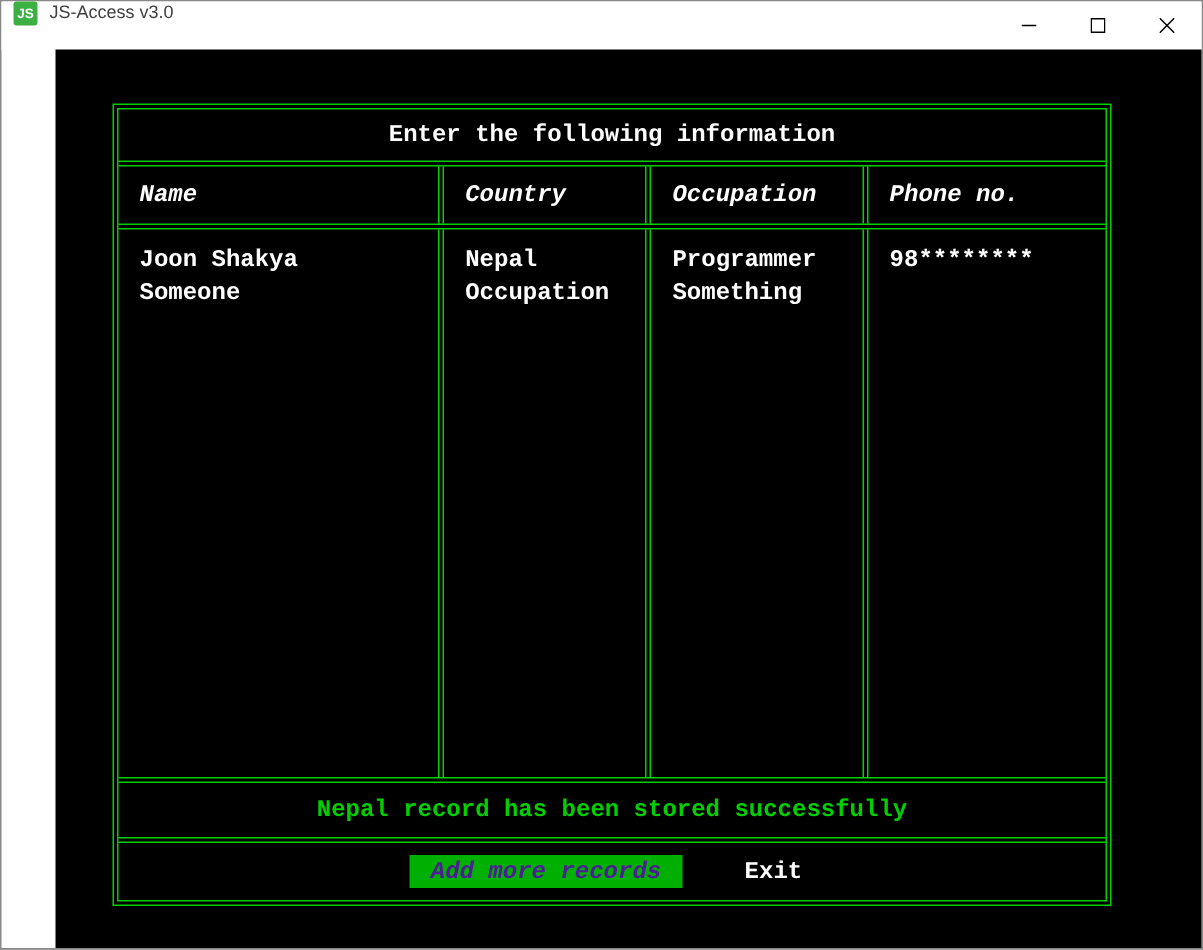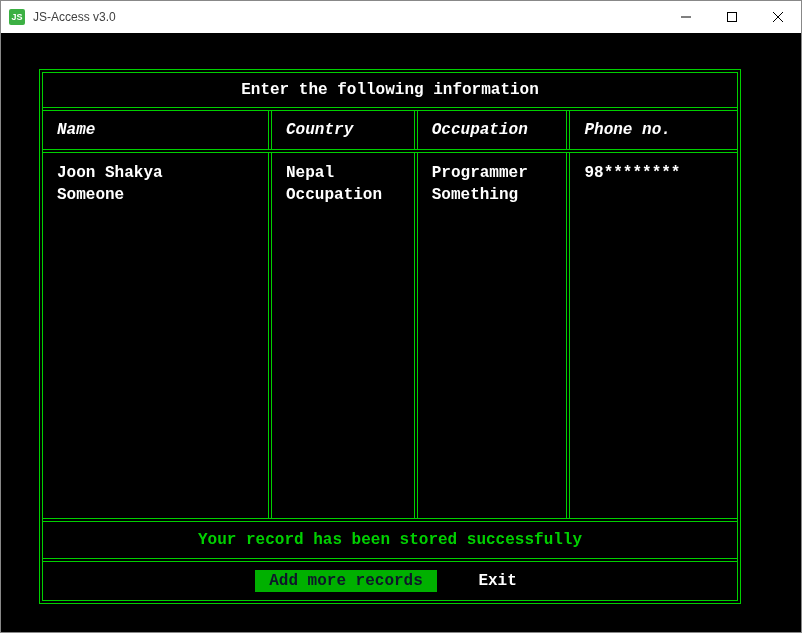--- a/index.html
+++ b/index.html
@@ -19,21 +19,20 @@
       height: 633px;
       border: 1px solid #888;
       background: #fff;
       display: flex;
       flex-direction: column;
     }
     .titlebar {
       height: 32px;
       background: #fff;
       display: flex;
-      align-items: center;
       padding-left: 8px;
     }
     .titlebar-icon {
       width: 16px;
       height: 16px;
       background: #3cb043;
       border-radius: 2px;
       position: relative;
       display: flex;
       align-items: center;
@@ -65,20 +64,21 @@
       height: 10px;
       stroke: #000;
       stroke-width: 1;
       fill: none;
     }
     .client {
       flex: 1;
       background: #000;
       position: relative;
       padding: 36px 60px 28px 38px;
+      margin-left: 36px;
     }
     .outer-box {
       width: 100%;
       height: 100%;
       border: 4px double #00d000;
       display: flex;
       flex-direction: column;
     }
     .header-row {
       border-bottom: 4px double #00d000;
@@ -134,25 +134,26 @@
     }
     .button-row {
       padding: 8px 12px;
       text-align: center;
       font-family: "Courier New", monospace;
       font-weight: bold;
       font-size: 16px;
     }
     .btn-primary {
       background: #00b000;
-      color: #0f172a;
+      color: #4c1d95;
       padding: 2px 14px;
       display: inline-block;
       margin-right: 24px;
       cursor: pointer;
+      font-style: italic;
     }
     .btn-secondary {
       color: #fff;
       display: inline-block;
       cursor: pointer;
       padding: 2px 8px;
     }
   </style>
 </head>
 <body>
@@ -203,21 +204,21 @@
         </div>
         <div class="col-d c3">
           <div>Programmer</div>
           <div>Something</div>
         </div>
         <div class="col-d c4">
           <div>98********</div>
         </div>
       </div>
 
-      <div class="status-row">Your record has been stored successfully</div>
+      <div class="status-row">Nepal record has been stored successfully</div>
 
       <div class="button-row">
         <span class="btn-primary">Add more records</span>
         <span class="btn-secondary">Exit</span>
       </div>
 
     </div>
   </div>
 </div>
 

